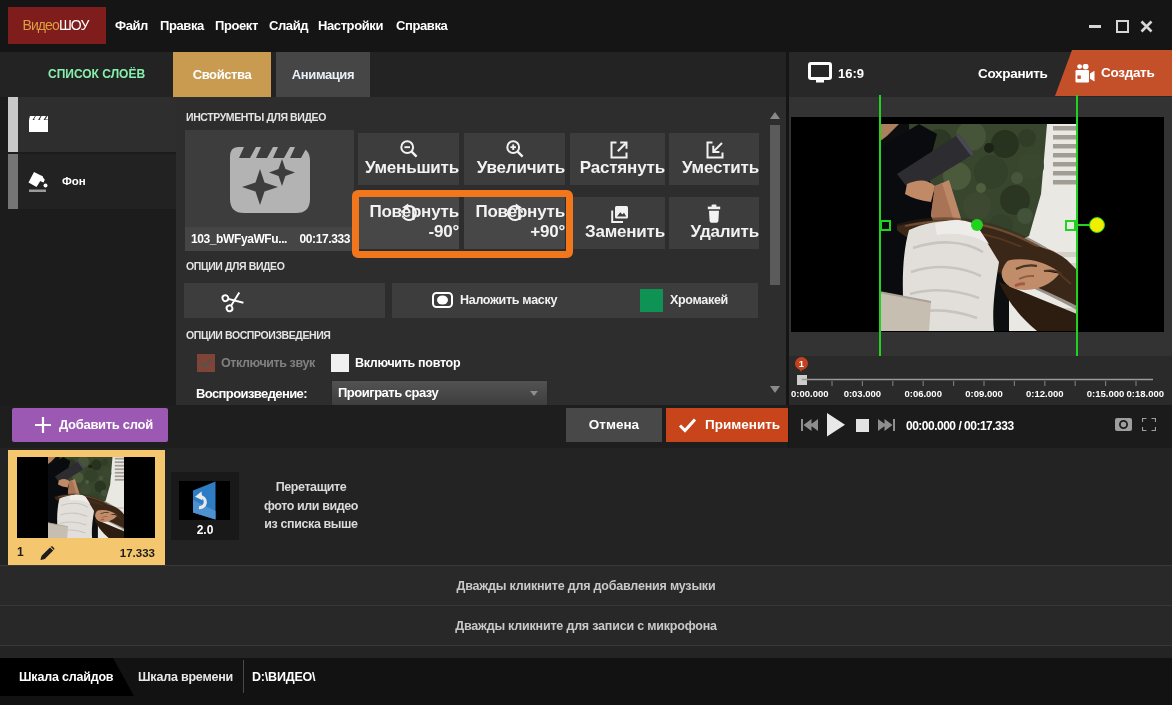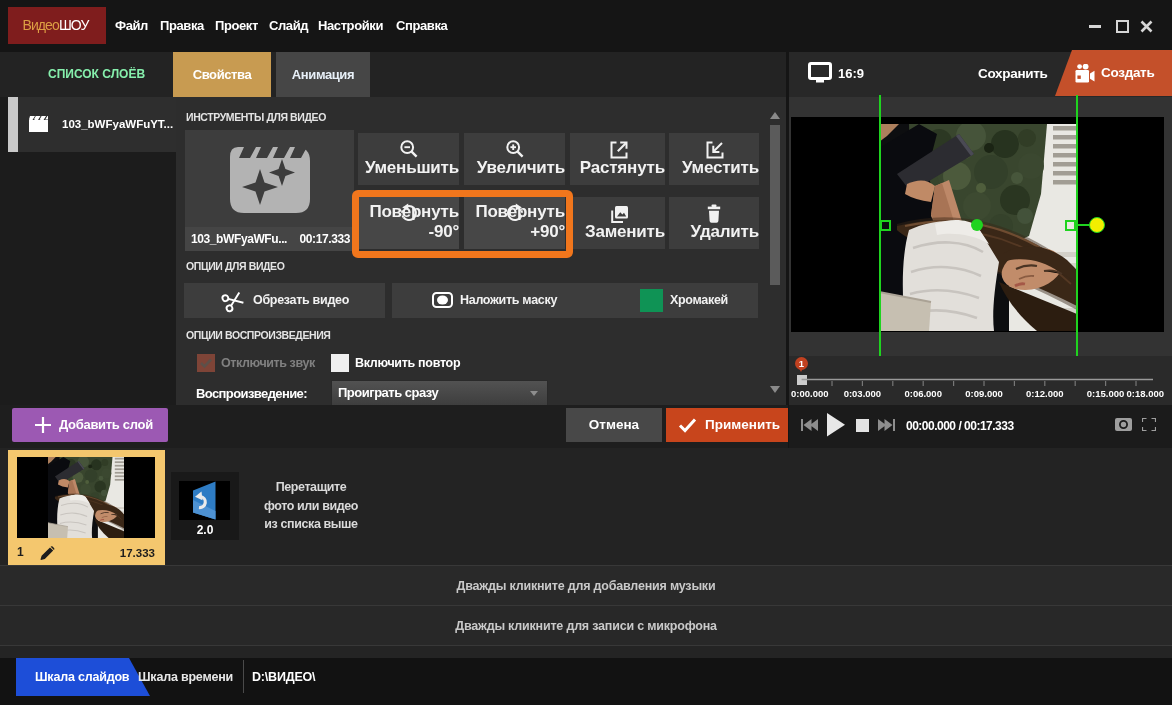--- a/index.html
+++ b/index.html
@@ -73,21 +73,21 @@
 #sthumbBox{left:17px;top:457px;width:138px;height:81px;background:#000;overflow:hidden;}
 #trans{left:171px;top:472px;width:68px;height:68px;background:#191919;}
 #trans .t{position:absolute;left:0;right:0;bottom:3px;text-align:center;color:#fff;font-size:12px;font-weight:bold;}
 #dragtxt{left:236px;top:478px;width:150px;color:#d9d9d9;font-size:12.5px;font-weight:bold;letter-spacing:-0.4px;text-align:center;line-height:18.5px;}
 #music{left:0;top:565px;width:1172px;height:40px;background:#292929;border-top:1px solid #383838;
   color:#c9c9c9;font-size:12.5px;font-weight:bold;letter-spacing:-0.2px;text-align:center;line-height:40px;}
 #mic{left:0;top:605px;width:1172px;height:40px;background:#282828;border-top:1px solid #383838;
   color:#c9c9c9;font-size:12.5px;font-weight:bold;letter-spacing:-0.2px;text-align:center;line-height:40px;}
 #gap2{left:0;top:645px;width:1172px;height:13px;background:#242424;border-top:1px solid #383838;}
 #bbar{left:0;top:658px;width:1172px;height:47px;background:#121212;}
-#btab1{left:16px;top:658px;width:134px;height:38px;background:#1d4ed8;
+#btab1{left:0;top:658px;width:134px;height:38px;background:#000000;
   clip-path:polygon(0 0,113px 0,134px 38px,0 38px);}
 #btab1 .t{position:absolute;left:19px;line-height:38px;color:#fff;font-size:12.5px;font-weight:bold;letter-spacing:-0.2px;}
 .btxt{top:658px;line-height:38px;color:#e8e8e8;font-size:12.5px;font-weight:bold;letter-spacing:-0.2px;}
 #bsep{left:243px;top:660px;width:1px;height:33px;background:#4a4a4a;}
 </style></head>
 <body>
 
 <div class="abs" id="logo"><span>Видео</span>ШОУ</div>
 <div class="abs menu" style="left:115px;">Файл</div>
 <div class="abs menu" style="left:160px;">Правка</div>
@@ -125,21 +125,31 @@
 
 <div class="abs" id="layers">
  <div class="lyr" style="top:0;">
   <div class="bar" style="background:#c9c9c9;"></div>
   <div class="bg" style="background:#2e2e2e;"></div>
   <svg style="position:absolute;left:21px;top:19px" width="19" height="16" viewBox="0 0 19 16">
    <path d="M0 4 L19 4 L19 16 L0 16 Z M0 4 L2.5 0 L6 0 L3.5 4 Z M5.5 4 L8 0 L11.5 0 L9 4 Z M11 4 L13.5 0 L17 0 L14.5 4 Z" fill="#fff" fill-rule="evenodd"></path>
    <rect x="0" y="5" width="19" height="11" fill="#fff"></rect>
    <path d="M1 0 L5 0 L2.8 3.4 L0 3.4 Z M6.8 0 L10.8 0 L8.6 3.4 L4.8 3.4 Z M12.6 0 L16.6 0 L14.4 3.4 L10.6 3.4 Z M18.4 0 L19 0 L19 3.4 L16.2 3.4 Z" fill="#fff"></path>
   </svg>
-  <div class="txt">103_bWFyaWFuYT...</div>
+ </div>
+ <div class="lyr" style="top:57px;">
+  <div class="bar" style="background:#757575;"></div>
+  <div class="bg" style="background:#222;"></div>
+  <svg style="position:absolute;left:20px;top:16px" width="22" height="24" viewBox="0 0 22 24">
+   <path d="M6 2 L15 6.5 L8.5 17 L0.5 12.5 Z" fill="#fff"></path>
+   <path d="M13.5 5.5 L16.8 9.8 L15.5 12.5 L12 11 Z" fill="#fff"></path>
+   <circle cx="17.5" cy="15.5" r="2" fill="#fff"></circle>
+   <rect x="1" y="19.5" width="17" height="2.5" fill="#9a9a9a"></rect>
+  </svg>
+  <div class="txt">Фон</div>
  </div>
 </div>
 
 <div class="abs" id="props"></div>
 <div class="abs slabel" style="left:186px;top:111px;">ИНСТРУМЕНТЫ ДЛЯ ВИДЕО</div>
 <div class="abs" id="thumb">
  <svg style="position:absolute;left:45px;top:17px" width="80" height="66" viewBox="0 0 80 66">
   <path d="M8 0 H66 Q80 0 80 14 V52 Q80 66 66 66 H14 Q0 66 0 52 V10 Q0 0 8 0 Z" fill="#b3b3b3"></path>
   <path d="M14 0 L26 0 L20 11 L9 11 Z M31 0 L43 0 L37 11 L26 11 Z M48 0 L60 0 L54 11 L43 11 Z M65 0 L77 0 L71 11 L60 11 Z" fill="#3d3d3d"></path>
   <path d="M30 22 L34.5 35.5 L48 40 L34.5 44.5 L30 58 L25.5 44.5 L12 40 L25.5 35.5 Z" fill="#3d3d3d"></path>
@@ -225,21 +235,20 @@
 <div class="abs" id="obox"></div>
 
 <div class="wbtn" style="left:184px;width:201px;">
  <svg style="position:absolute;left:38px;top:7px;overflow:visible" width="22" height="22" viewBox="0 0 22 22">
       <g transform="rotate(-22 11 11)">
         <circle cx="5" cy="5.5" r="2.9" fill="none" stroke="#fff" stroke-width="1.9"></circle>
         <circle cx="5" cy="16.5" r="2.9" fill="none" stroke="#fff" stroke-width="1.9"></circle>
         <path d="M7.4 7.2 L20 16.5 M7.4 14.8 L20 5.5" stroke="#fff" stroke-width="1.9"></path>
       </g>
     </svg>
- <span style="position:absolute;left:69px;line-height:35px;">Обрезать видео</span>
   </div>
 <div class="wbtn" style="left:392px;width:201px;padding-left:42px;">
  <svg style="position:absolute;left:40px;top:9px" width="21" height="16" viewBox="0 0 21 16">
       <rect x="1" y="1" width="19" height="14" rx="3.5" fill="none" stroke="#fff" stroke-width="2"></rect>
       <ellipse cx="10.5" cy="8" rx="5.5" ry="4.5" fill="#fff"></ellipse>
     </svg>
  <span style="position:absolute;left:68px;line-height:35px;">Наложить маску</span>
   </div>
 <div class="wbtn" style="left:600px;width:158px;">
  <div style="position:absolute;left:40px;top:6px;width:23px;height:23px;background:#0f9355;"></div>

